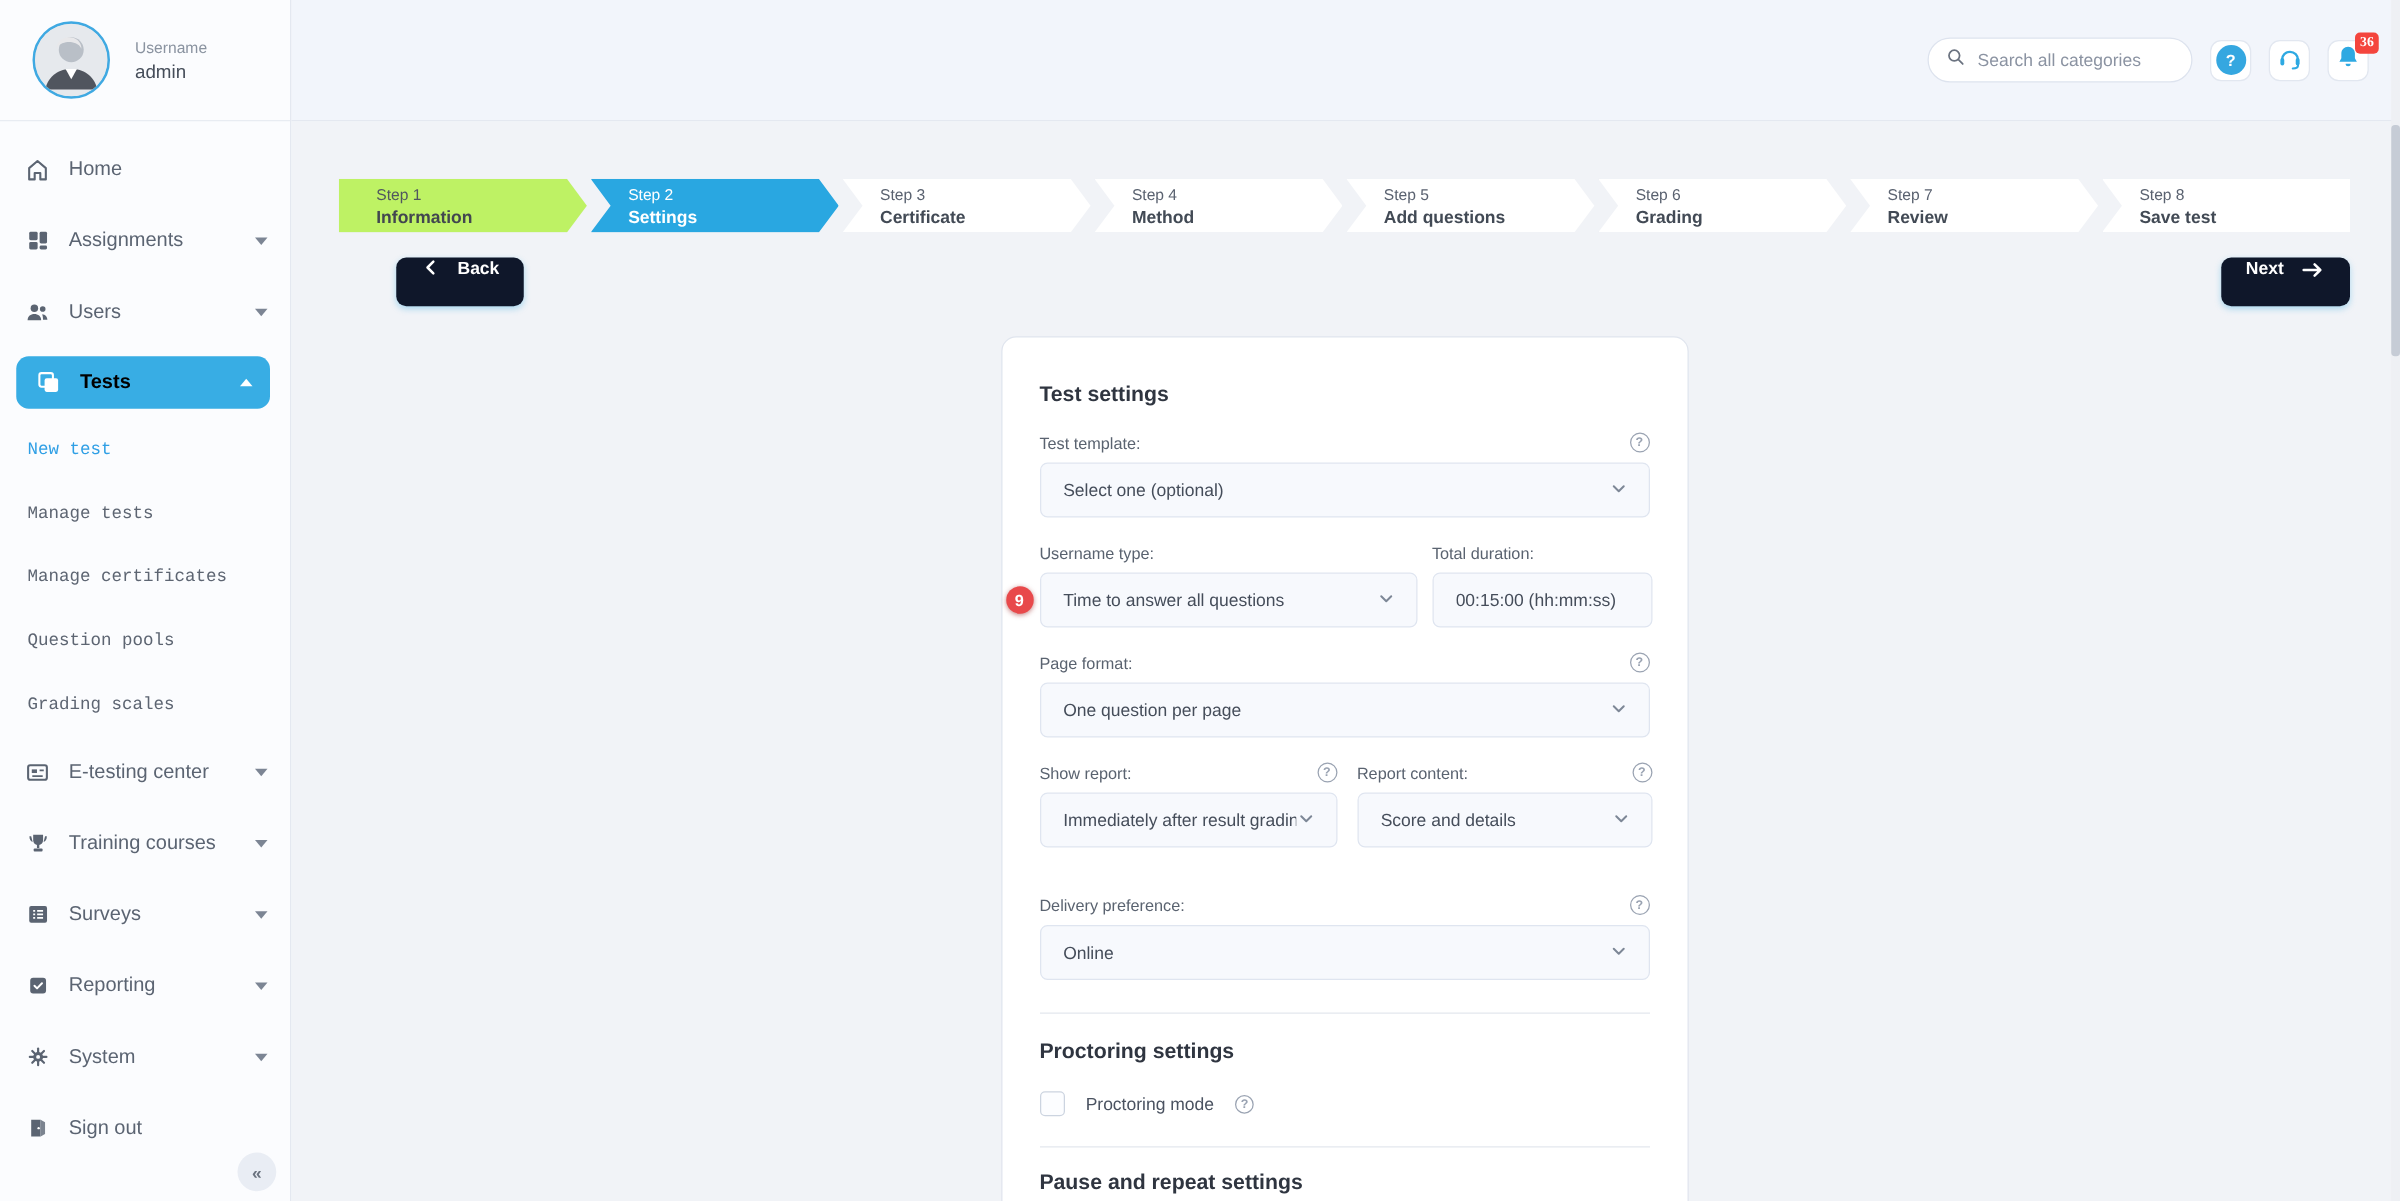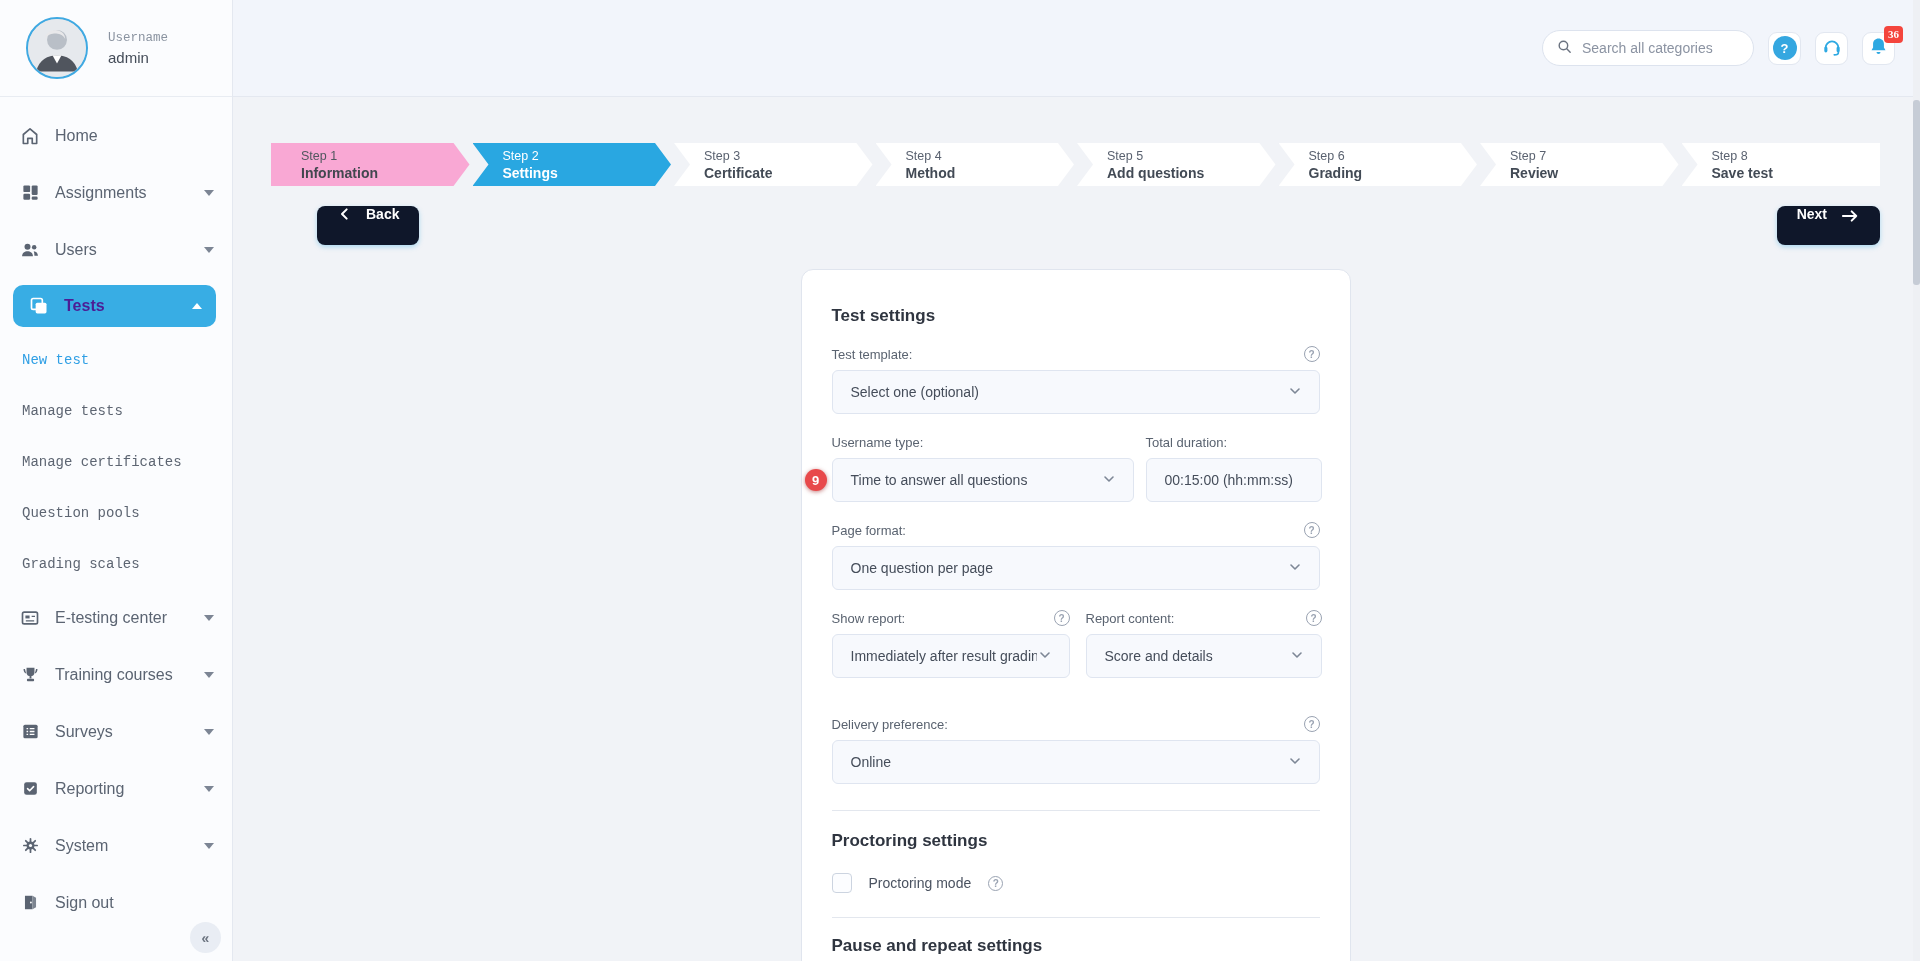--- a/index.html
+++ b/index.html
@@ -4,27 +4,27 @@
 <style>
   * { box-sizing: border-box; margin: 0; padding: 0; }
   html,body { width:1920px; height:961px; overflow:hidden; }
   body { font-family:"Liberation Sans", sans-serif; background:#f1f3f7; color:#4a5260; }
   .app { display:flex; width:1920px; height:961px; }
 
   
   .sidebar { width:233px; min-width:233px; background:#fbfcfe; border-right:1px solid #e4e8f0; position:relative; display:flex; flex-direction:column; }
   .profile { height:97px; border-bottom:1px solid #e8ecf2; display:flex; align-items:center; padding-left:26px; gap:20px; }
   .avatar { width:62px; height:62px; border-radius:50%; border:2px solid #3fa9e2; overflow:hidden; background:#dfe3e8; flex-shrink:0; }
-  .profile-meta .role { font-size:12.5px; color:#8a93a0; margin-bottom:4px;font-family:Liberation Mono, monospace; }
+  .profile-meta .role { font-size:12.5px; color:#8a93a0; margin-bottom:4px; }
   .profile-meta .uname { font-size:15px; color:#454d59; }
   .nav { padding-top:10px; flex:1; }
   .nav-item { display:flex; align-items:center; height:57px; padding:0 18px 0 20px; font-size:16px; color:#5b6472; cursor:pointer; }
   .nav-item .ico { width:20px; height:20px; margin-right:15px; display:grid; place-items:center; flex-shrink:0; }
   .nav-item .caret { margin-left:auto; width:0; height:0; border-left:5px solid transparent; border-right:5px solid transparent; border-top:6px solid #7c8594; }
-  .nav-item.active { background:#38ade4; border-radius:10px; margin:7px 16px 7px 13px; height:42px; color:#4c1d95; font-weight:700; padding:0 14px 0 16px; }
+  .nav-item.active { background:#38ade4; border-radius:10px; margin:7px 16px 7px 13px; height:42px; color:#000000; font-weight:700; padding:0 14px 0 16px; }
   .nav-item.active .caret { border-top:none; border-bottom:6px solid #ffffff; }
   .nav-sub { display:flex; align-items:center; height:51px; padding-left:22px; font-size:14px; color:#5d6572; cursor:pointer;font-family:Liberation Mono, monospace; }
   .nav-sub.link-active { color:#2f9fe5; }
   .collapse-btn { position:absolute; right:11px; bottom:8px; width:31px; height:31px; border-radius:50%; background:#e9edf4; display:grid; place-items:center; font-size:14px; font-weight:700; color:#6c7480; cursor:pointer; }
 
   
   .right { flex:1; display:flex; flex-direction:column; }
   .topbar { height:97px; background:#f2f5fb; border-bottom:1px solid #e4e8f0; display:flex; align-items:center; justify-content:flex-end; padding-right:25px; }
   .search-pill { width:212px; height:36px; border-radius:18px; background:#ffffff; border:1px solid #dde3ee; display:flex; align-items:center; padding:0 13px; gap:9px; }
   .search-pill input { border:none; outline:none; background:transparent; font-size:14px; color:#4a5260; width:150px; font-family:"Liberation Sans", sans-serif; }
@@ -38,21 +38,21 @@
 
   
   .steps { display:flex; gap:3px; height:43px; }
   .step { flex:1; display:flex; flex-direction:column; justify-content:center; padding-left:30px; background:#ffffff;
           clip-path: polygon(0 0, calc(100% - 16px) 0, 100% 50%, calc(100% - 16px) 100%, 0 100%, 16px 50%);
           filter: drop-shadow(0 0 1px #ccd3e0); cursor:pointer; }
   .step.first { clip-path: polygon(0 0, calc(100% - 16px) 0, 100% 50%, calc(100% - 16px) 100%, 0 100%); }
   .step.last  { clip-path: polygon(0 0, 100% 0, 100% 100%, 0 100%, 16px 50%); }
   .step .s-num { font-size:12.5px; color:#5a6270; margin-bottom:2px; }
   .step .s-lbl { font-size:14px; font-weight:600; color:#424a55; }
-  .step.done { background:#f9a8d4; }
+  .step.done { background:#bef264; }
   .step.done .s-num { color:#51575f; }
   .step.done .s-lbl { color:#42474f; font-weight:700; }
   .step.active { background:#29a7e1; }
   .step.active .s-num, .step.active .s-lbl { color:#ffffff; }
   .step.active .s-lbl { font-weight:700; }
 
   
   .wizard-actions { margin-top:20px; display:flex; justify-content:space-between; align-items:center; }
   .btn-blue { height:39px; background:#0f172a; border:none; border-radius:8px; color:#fff; font-size:14px; font-weight:700;
               display:flex; align-items:flex-start; gap:13px; padding:0 20px; cursor:pointer; font-family:"Liberation Sans", sans-serif;

